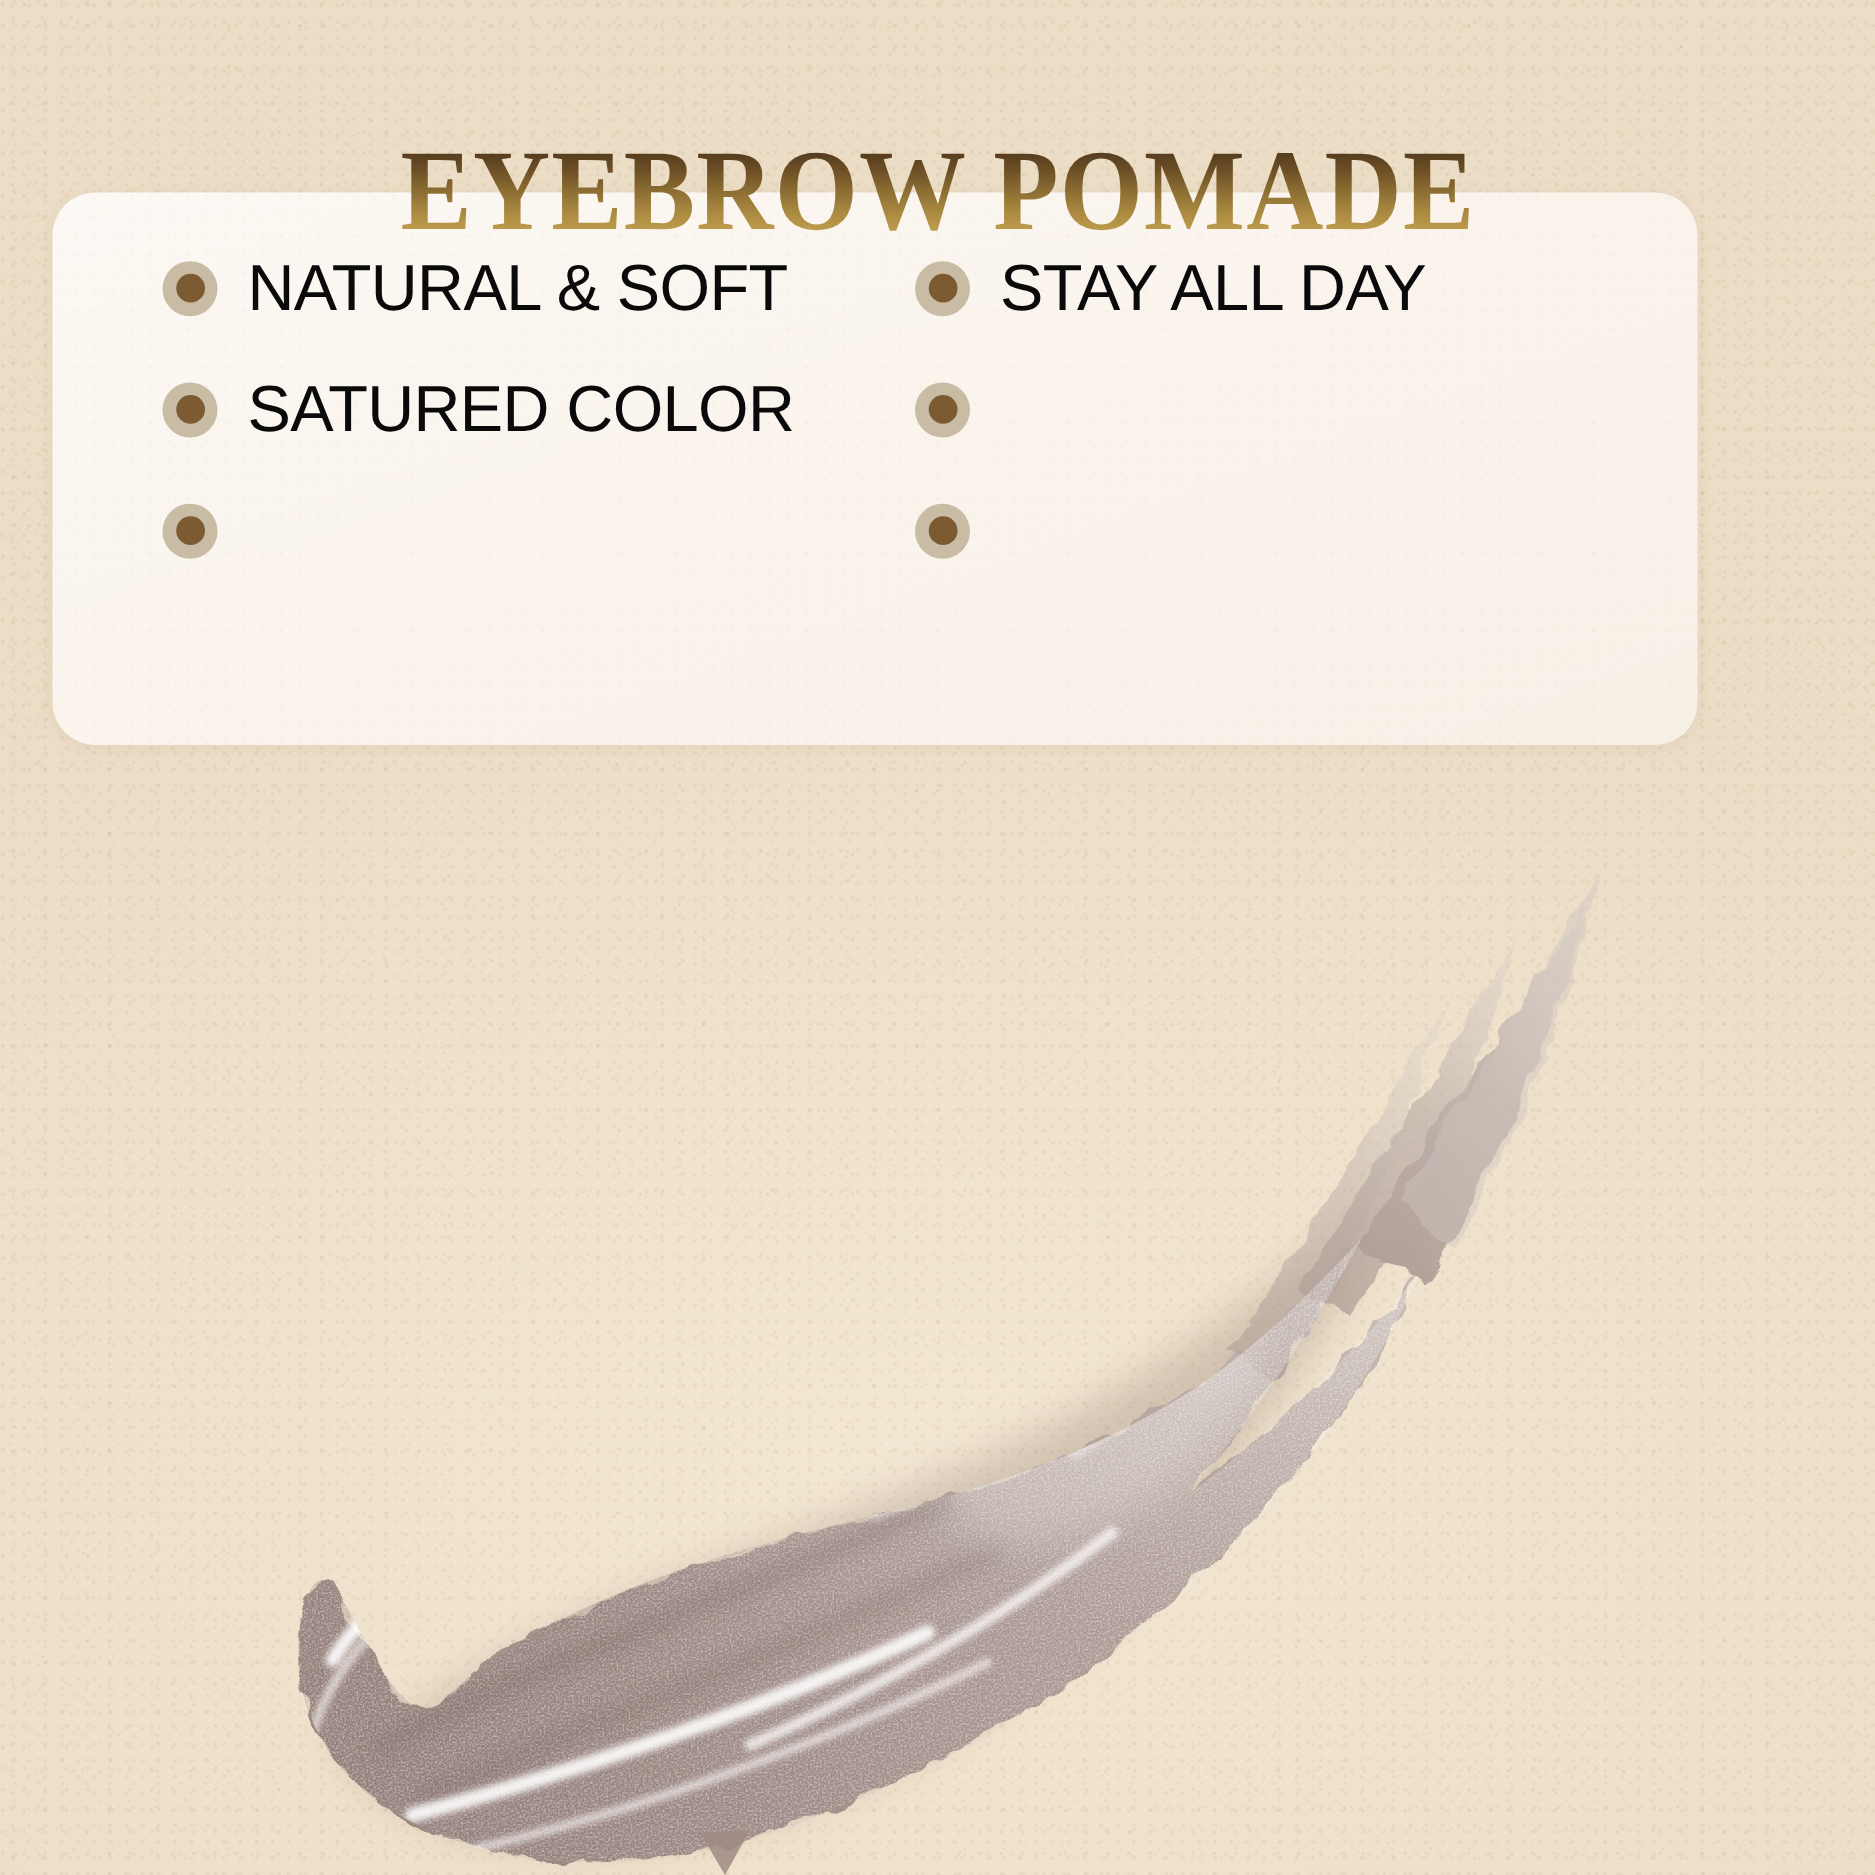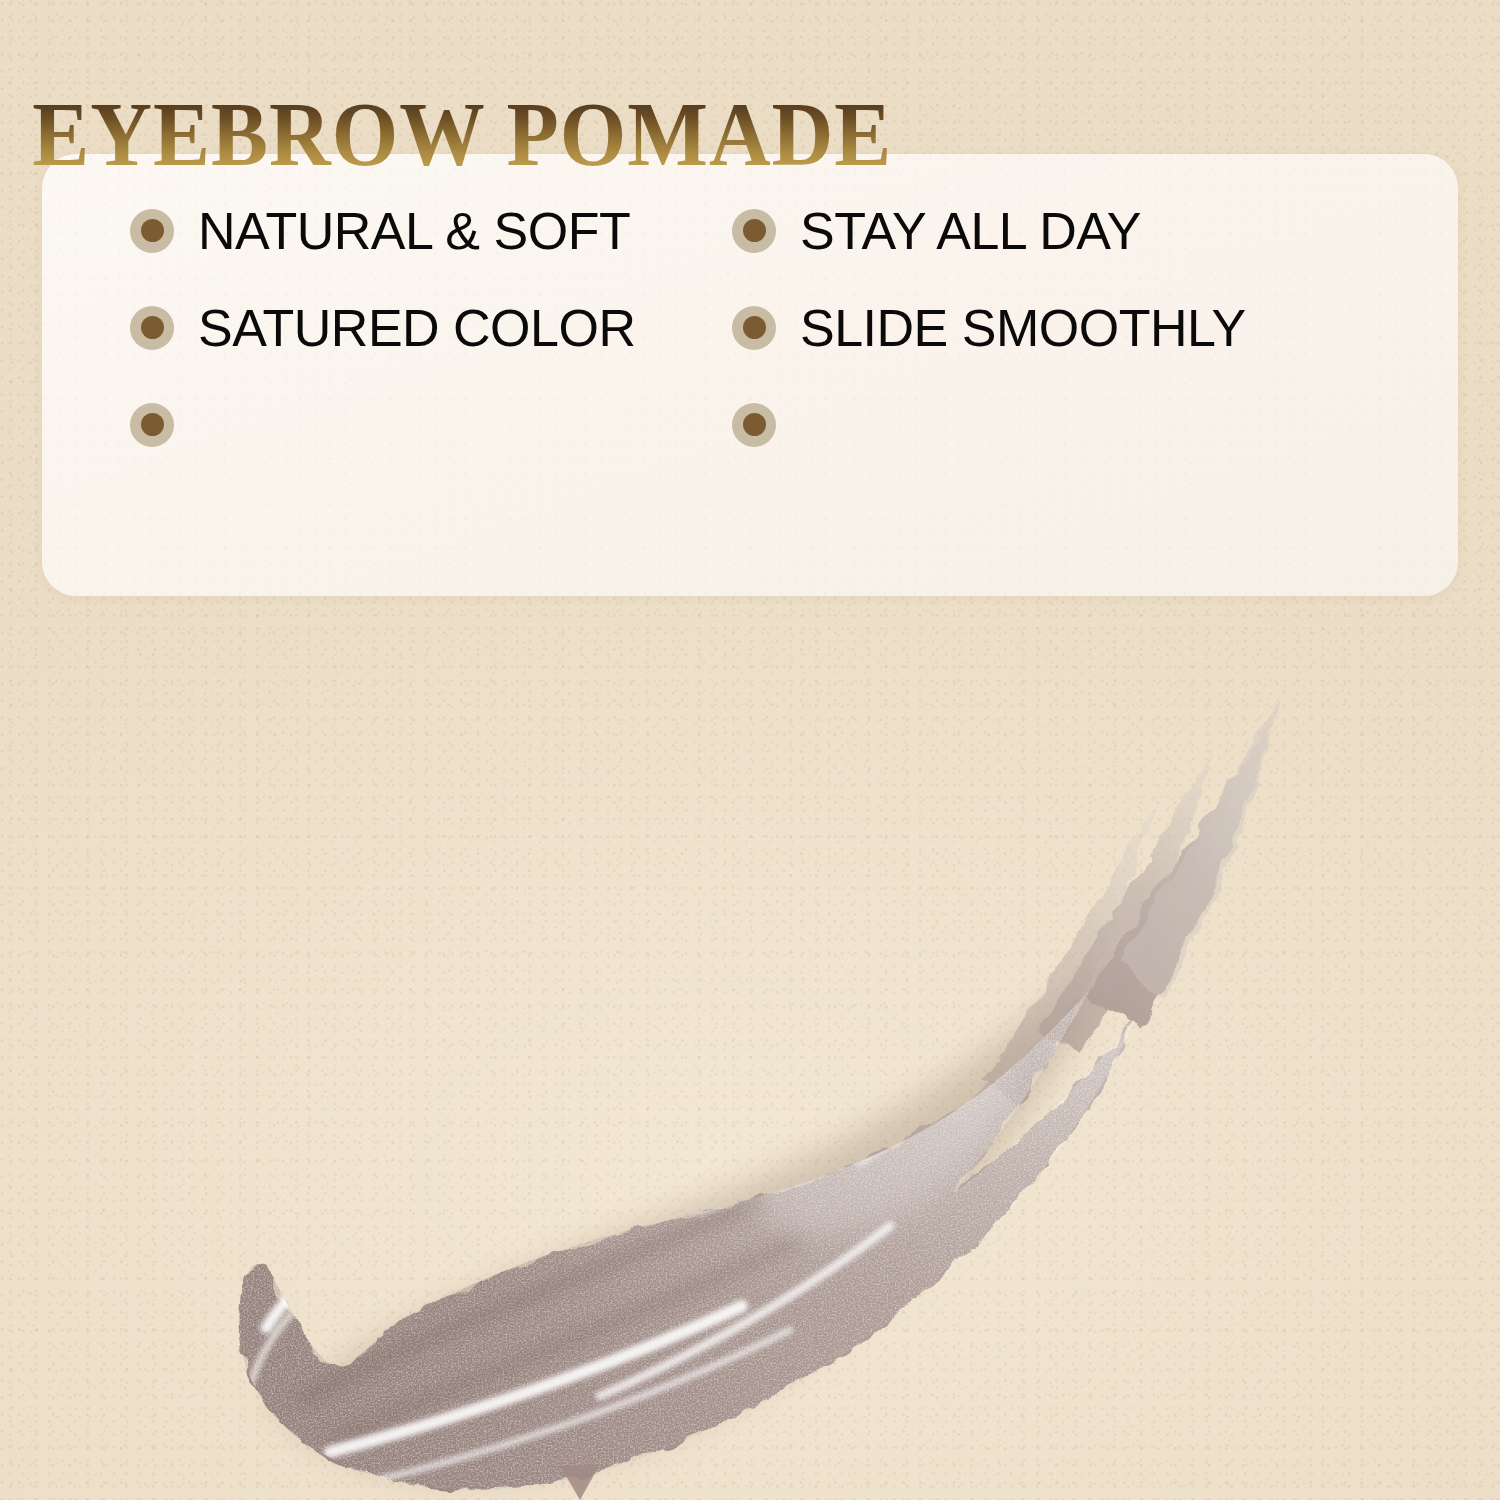--- a/index.html
+++ b/index.html
@@ -48,23 +48,24 @@
     mix-blend-mode: overlay;
     background-image:
       repeating-linear-gradient(41deg, rgba(255,255,255,.22) 0 1px, rgba(0,0,0,0) 1px 4px),
       repeating-linear-gradient(128deg, rgba(255,255,255,.16) 0 1px, rgba(0,0,0,0) 1px 5px),
       repeating-linear-gradient(92deg, rgba(160,140,108,.10) 0 1px, rgba(0,0,0,0) 1px 7px);
   }
 
   
   #title-wrap {
     position: absolute;
-    top: 26px;
+    top: 44px;
     left: 0;
     width: 1500px;
+    text-align: center;
     z-index: 6;
   }
   #title {
     display: inline-block;
     font-family: "Liberation Serif", "DejaVu Serif", serif;
     font-weight: 700;
     font-size: 92px;
     line-height: 1;
     letter-spacing: 1px;
     transform: scaleX(.93);
@@ -81,21 +82,21 @@
     background-clip: text;
     color: transparent;
     -webkit-text-fill-color: transparent;
   }
 
   
   #features-card {
     position: absolute;
     left: 42px;
     top: 154px;
-    width: 1416px;
+    width: 1316px;
     height: 442px;
     border-radius: 34px;
     background: linear-gradient(160deg, #fcf8f3 0%, #faf4ed 45%, #f7f0e7 100%);
     box-shadow: 0 2px 10px rgba(150,128,96,.10);
     z-index: 5;
   }
   #features-card::after {
     content: "";
     position: absolute;
     inset: 0;
@@ -204,21 +205,20 @@
         <span class="bullet">
             <i></i>
           </span>
         <span class="feature-label">SATURED COLOR</span>
       </div>
 
       <div class="feature">
         <span class="bullet">
             <i></i>
           </span>
-        <span class="feature-label">SLIDE SMOOTHLY</span>
       </div>
 
       <div class="feature">
         <span class="bullet">
             <i></i>
           </span>
       </div>
 
       <div class="feature">
         <span class="bullet">

